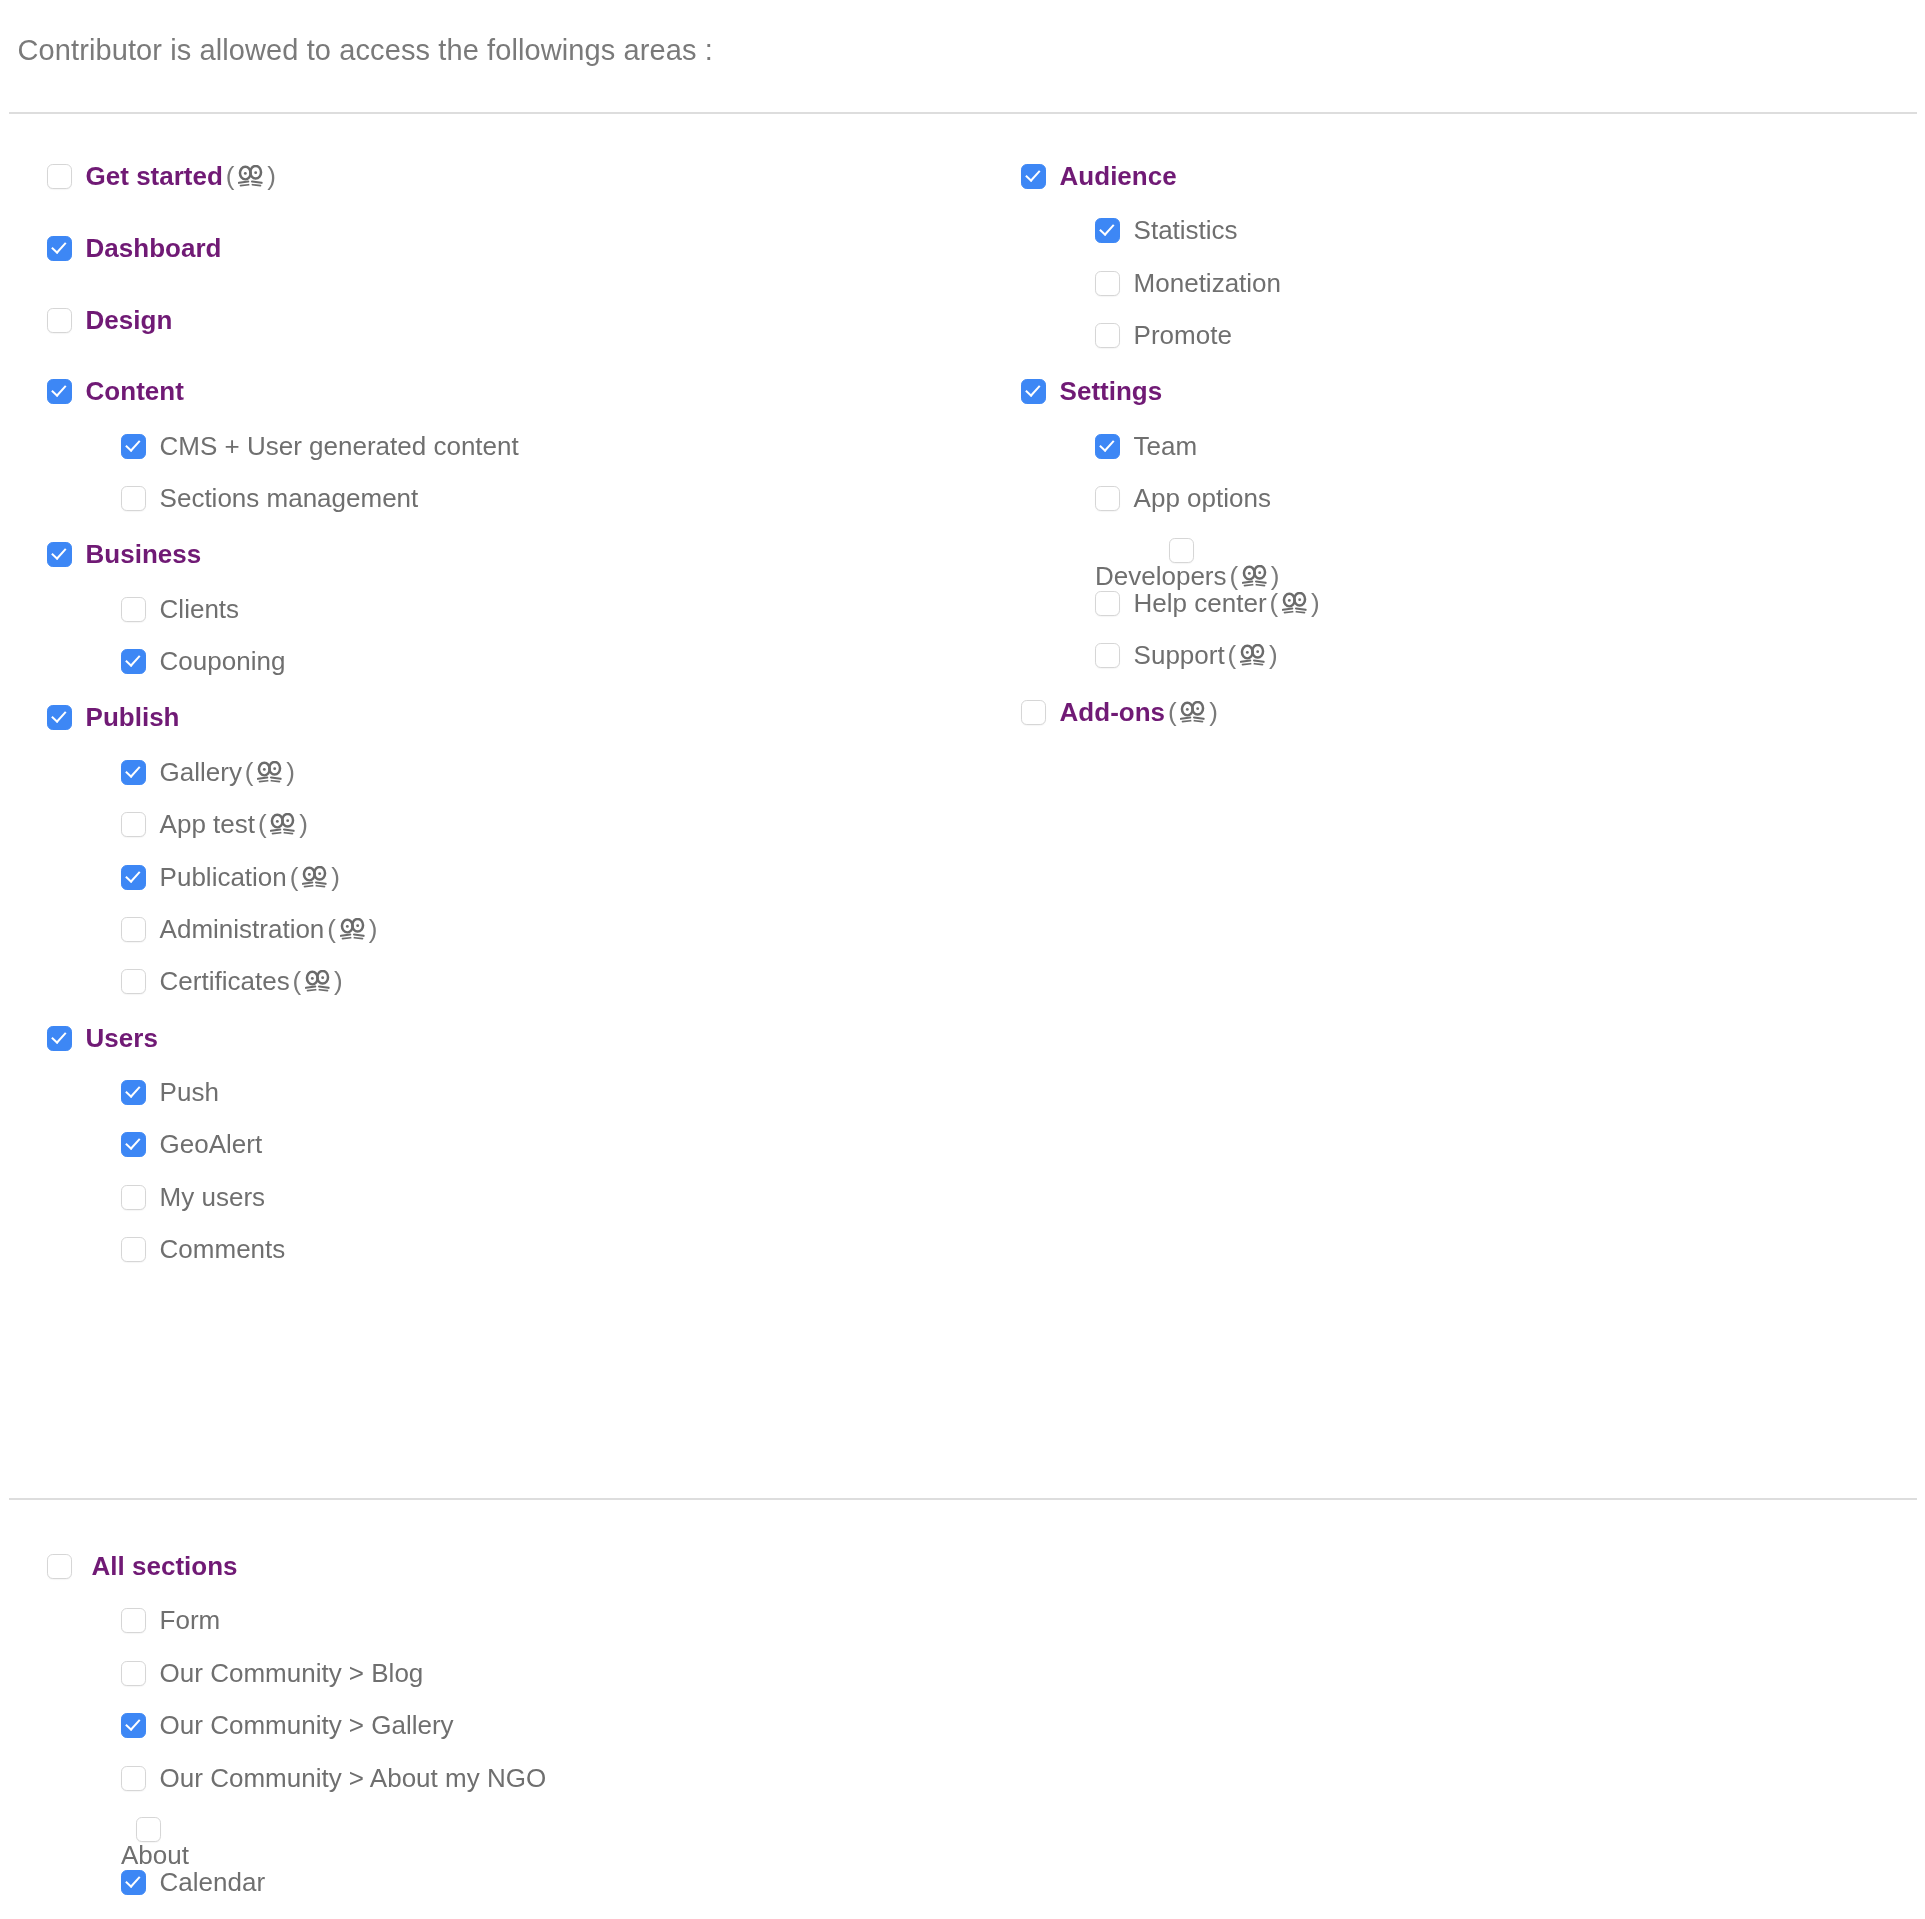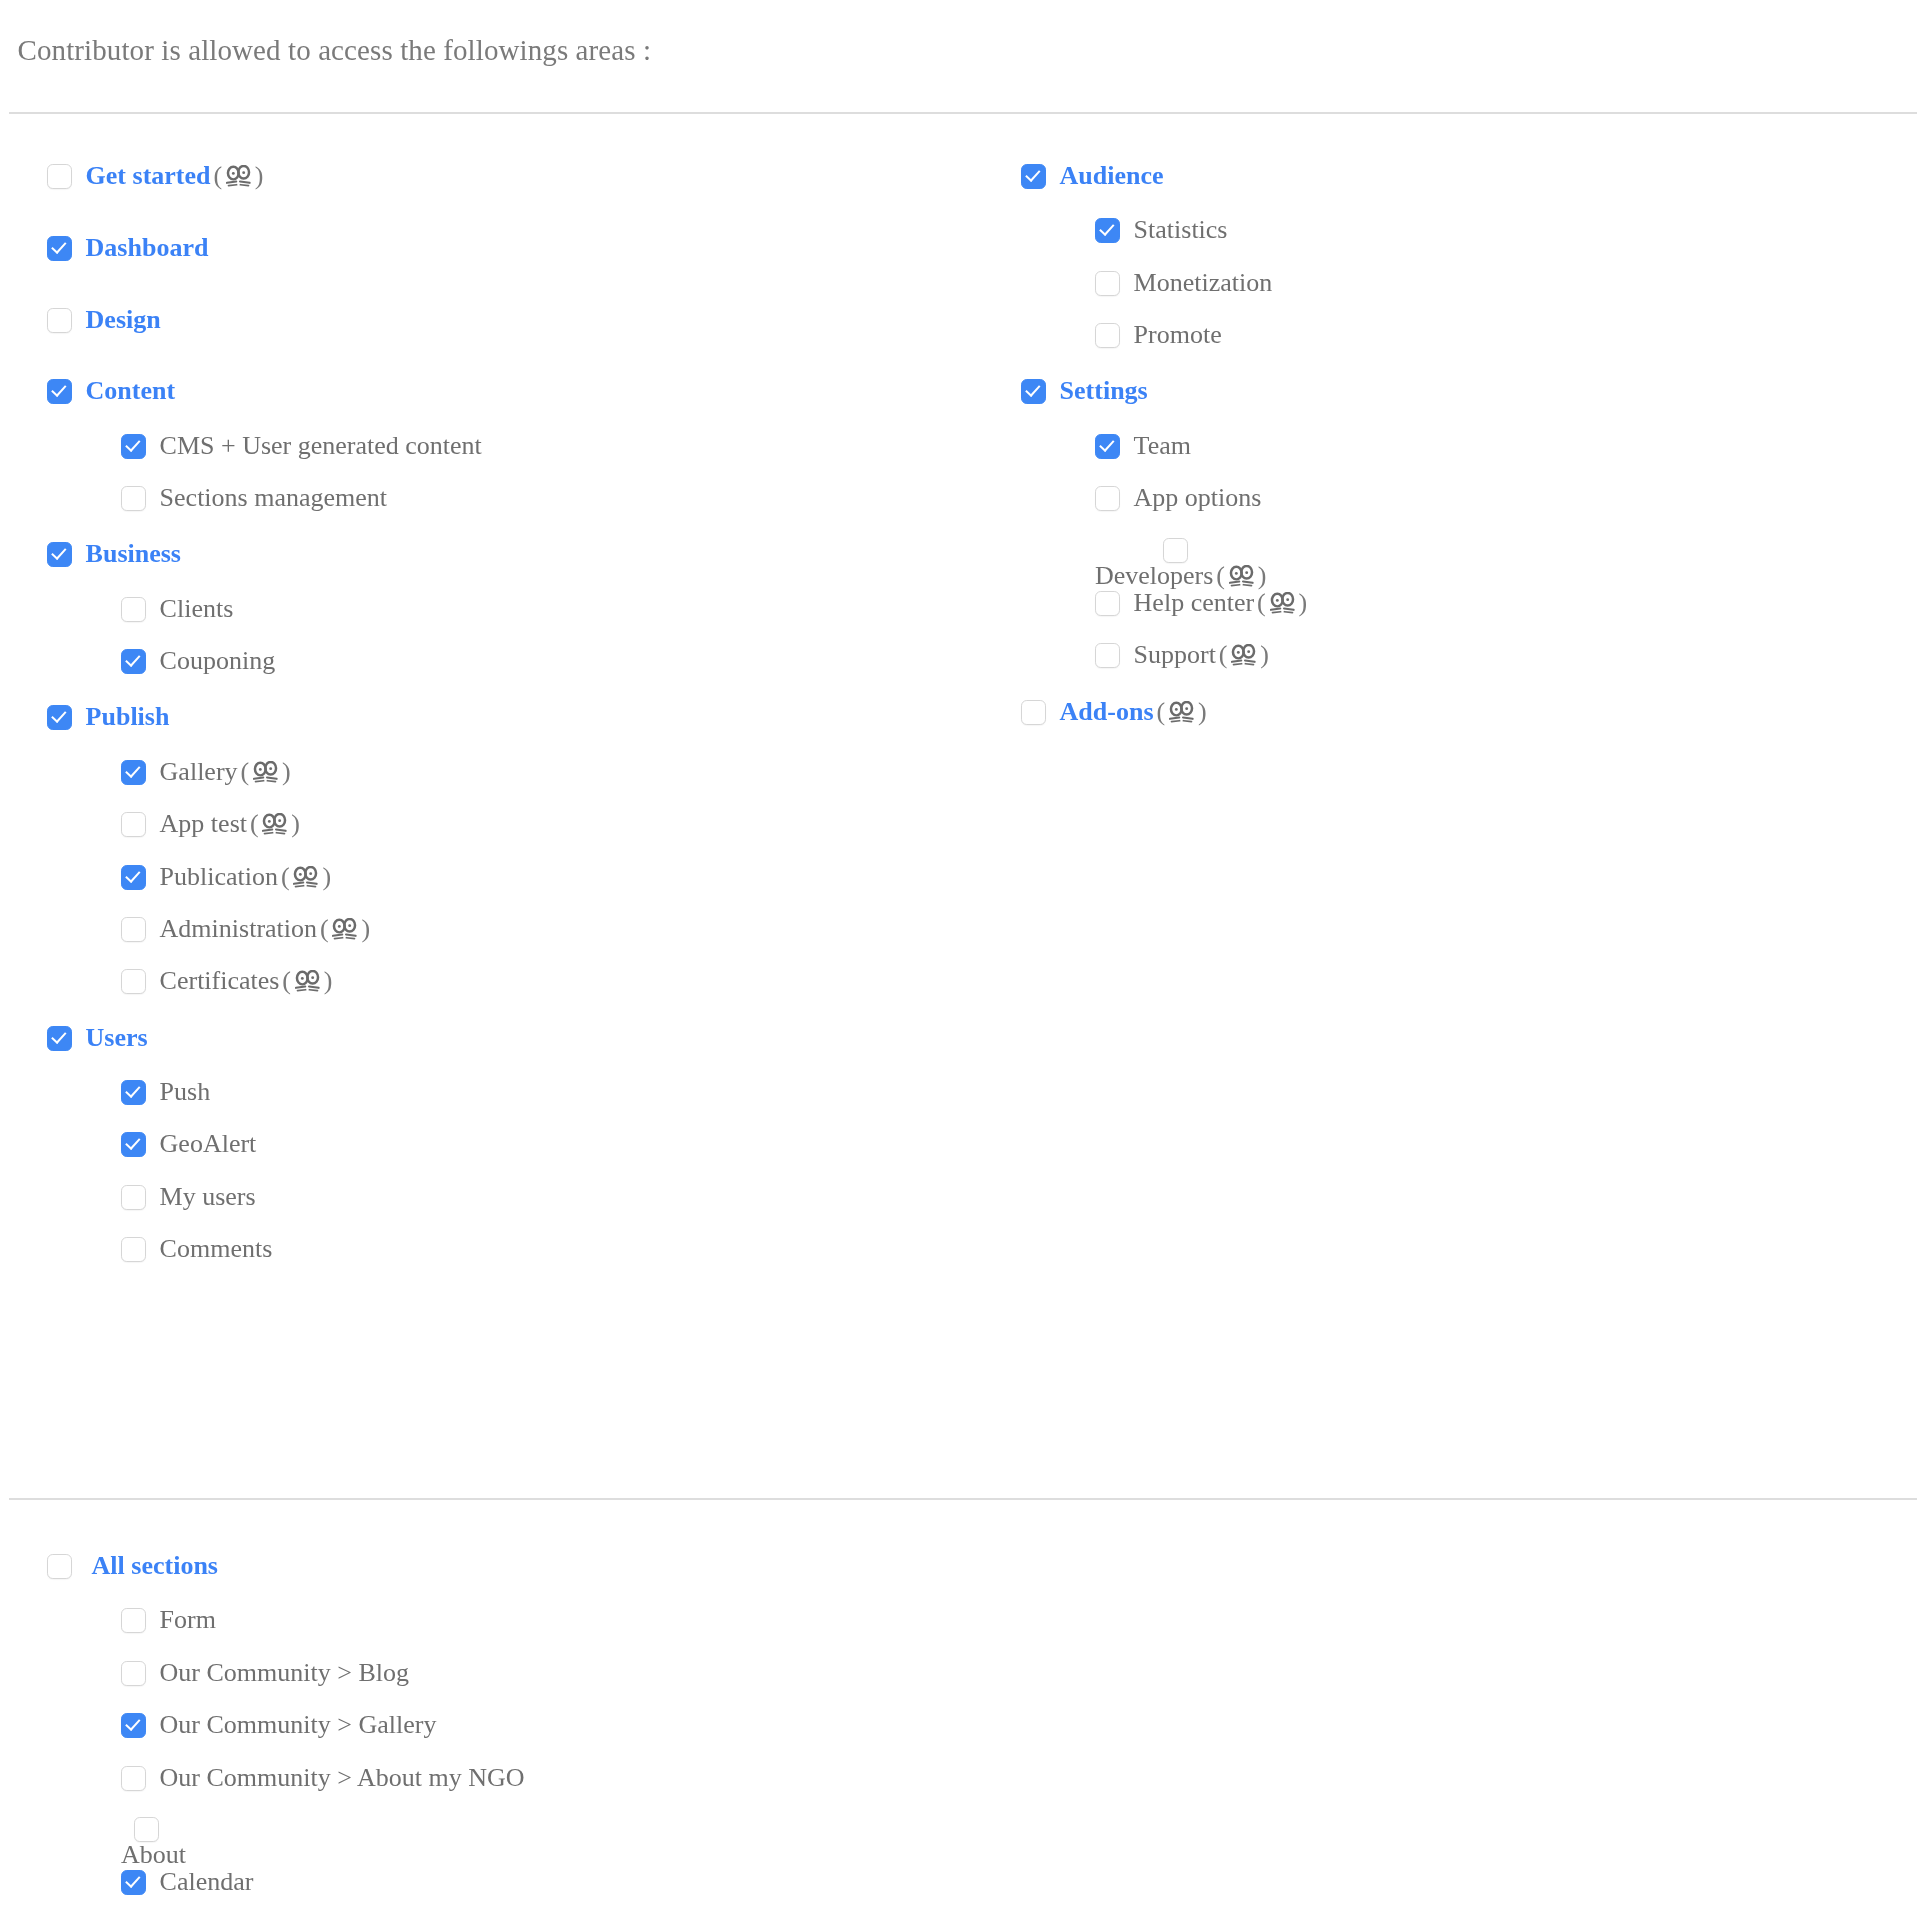--- a/index.html
+++ b/index.html
@@ -13,21 +13,20 @@
     font-family: "Liberation Sans", sans-serif;
     color: #6b6b6b;
     overflow: hidden;
   }
 
   .page {
     position: relative;
     width: 1925px;
     height: 1919px;
     box-sizing: border-box;
-    font-family: Liberation Serif, serif;
   }
 
   
   .section-heading {
     font-size: 29px;
     font-weight: 400;
     color: #7a7a7a;
     letter-spacing: 0.1px;
     line-height: 1.2;
   }
@@ -79,21 +78,21 @@
   }
 
   .lbl {
     font-size: 26px;
     color: #6f6f6f;
     font-weight: 400;
     line-height: 1;
   }
   .lbl.strong {
     font-weight: 700;
-    color: #3b82f6;
+    color: #701a75;
   }
 
   
   .paren {
     font-size: 26px;
     color: #7a7a7a;
     margin: 0 2.9px;
     line-height: 1;
   }
   .view-icon {

